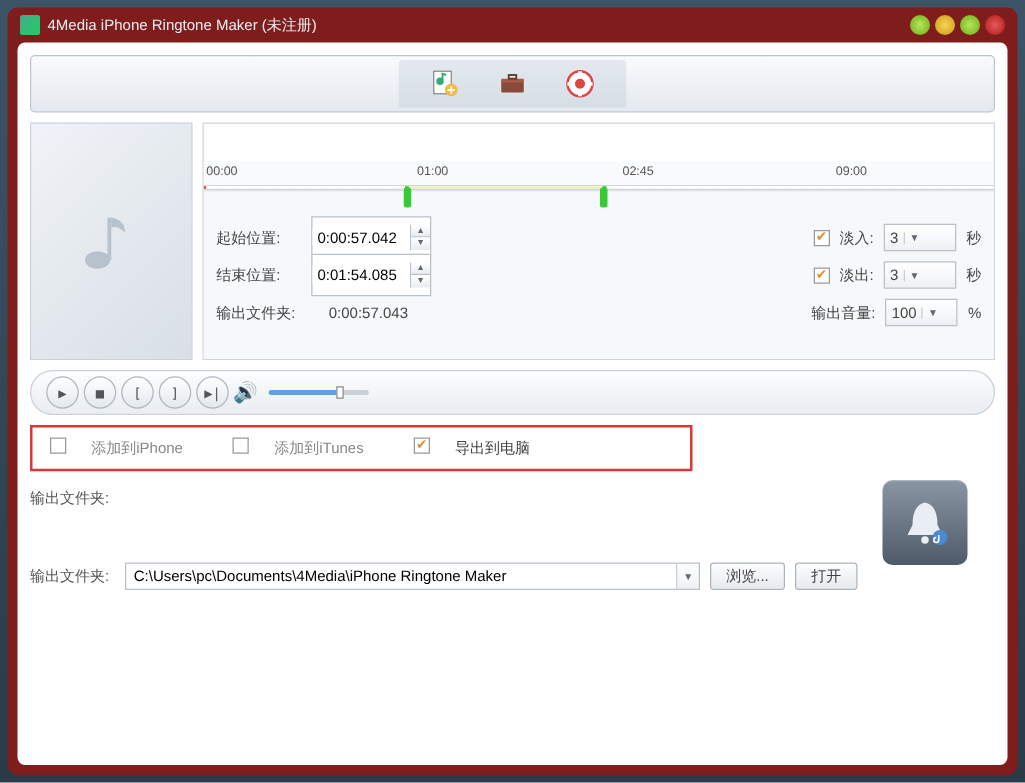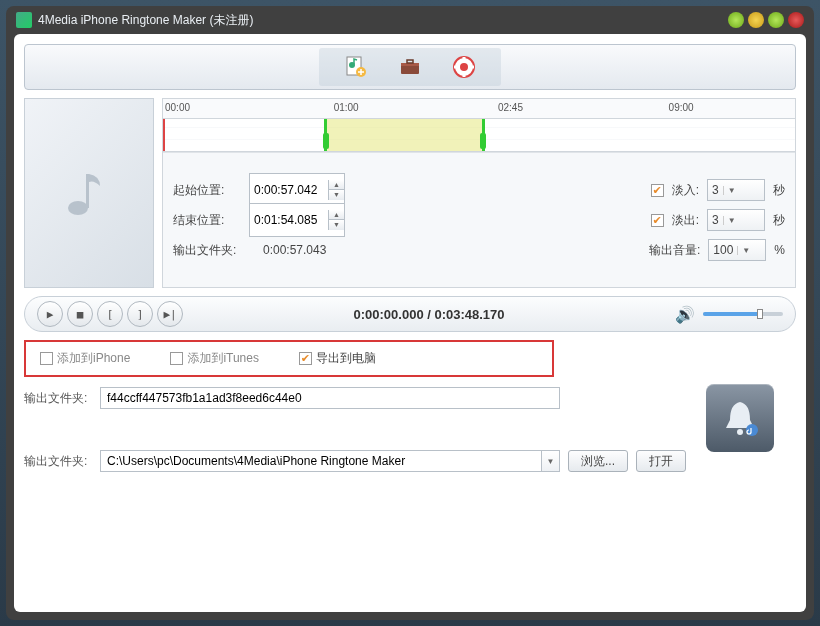--- a/index.html
+++ b/index.html
@@ -1,35 +1,35 @@
 <!DOCTYPE html>
 <html><head>
 <meta charset="utf-8">
 <style>
 * { margin: 0; padding: 0; box-sizing: border-box; font-family: "Microsoft YaHei", sans-serif; }
 body { width: 820px; height: 626px; background: linear-gradient(#3d5466, #2a3a48); overflow: hidden; }
-.window { margin: 6px; background: #404040; border-radius: 8px; height: 614px; display: flex; flex-direction: column; }
+.window { margin: 6px; background: #7f1d1d; border-radius: 8px; height: 614px; display: flex; flex-direction: column; }
 .titlebar { display: flex; align-items: center; padding: 6px 10px; height: 28px; }
 .titlebar .logo { width: 16px; height: 16px; background: linear-gradient(135deg,#4a8,#2c6); margin-right: 6px; border-radius: 2px; }
 .titlebar .title { color: #e8edf2; font-size: 12px; flex: 1; }
 .winbtns { display: flex; gap: 4px; }
 .winbtn { width: 16px; height: 16px; border-radius: 50%; cursor: pointer; display:flex;align-items:center;justify-content:center; }
 .wb-help{background:radial-gradient(#b4e85a,#6ca818)}
 .wb-min{background:radial-gradient(#f5d452,#c99a18)}
 .wb-max{background:radial-gradient(#b4e85a,#6ca818)}
 .wb-close{background:radial-gradient(#e85a5a,#a81818)}
 .content { background: #fff; margin: 0 8px 8px; border-radius: 6px; flex: 1; display: flex; flex-direction: column; padding: 10px; gap: 8px; }
 .toolbar { background: linear-gradient(#f9fafc,#e4e9ef); border: 1px solid #bcc5cf; border-radius: 4px; height: 46px; display: flex; justify-content: center; align-items: center; }
 .tbgroup { display: flex; gap: 28px; background: rgba(180,195,210,0.3); padding: 6px 24px; border-radius: 3px; }
 .tbicon { width: 26px; height: 26px; display:flex;align-items:center;justify-content:center; cursor:pointer; }
 .main-area { display: flex; gap: 8px; }
 .preview { width: 130px; height: 190px; background: linear-gradient(135deg,#f0f3f7,#d8dfe6); border: 1px solid #c8d0d8; display:flex;align-items:center;justify-content:center; }
 .note-icon { color:#b4bec8; }
 .timeline-panel { flex: 1; border: 1px solid #d0d6dc; display:flex;flex-direction:column; }
-.ruler { height: 20px; background:#f9fafc; border-bottom:1px solid #d0d6dc; position:relative; font-size:10px; color:#555; }
+.ruler { height: 20px; background:#f9fafc; border-bottom:1px solid #d0d6dc; position:relative; font-size:10px; color:#555;margin-top:30px; }
 .ruler span { position:absolute; top:3px; }
 .waveform { flex:1; position:relative; background:repeating-linear-gradient(0deg,#fff,#fff 11px,#f0f2f5 12px),repeating-linear-gradient(90deg,#fff,#fff 11px,#f0f2f5 12px); border-bottom:1px solid #d0d6dc; }
 .playhead { position:absolute; left:0; top:0; bottom:0; width:2px; background:#d44; }
 .selection { position:absolute; top:0; bottom:0; background:rgba(230,232,128,0.55); border-left:3px solid #3c3; border-right:3px solid #3c3; }
 .sel-handle { position:absolute; top:45%; width:6px; height:16px; background:#3c3; border-radius:2px; }
 .params { background:#f6f8fa; padding: 22px 10px; border-top:1px solid #e0e4e8; }
 .param-row { display:flex; align-items:center; font-size:12px; color:#444; height:30px; gap:6px; }
 .param-row .lbl { width:70px; }
 .spinner { display:flex; align-items:center; border:1px solid #b8c0c8; background:#fff; height:34px; }
 .spinner input { border:none; width:78px; padding:0 4px; font-size:12px; outline:none; }
@@ -42,21 +42,21 @@
 .combo .arr { font-size:8px; color:#666; border-left:1px solid #ccc; padding-left:4px; }
 .param-right { flex:1; display:flex; justify-content:flex-end; gap:8px; align-items:center; }
 .transport { border:1px solid #c8d0d8; border-radius:18px; background:linear-gradient(#fcfdfe,#e9edf1); height:36px; display:flex; align-items:center; padding:0 12px; gap:4px; }
 .tbtn { width:26px; height:26px; border:1px solid #b0b8c0; border-radius:50%; background:linear-gradient(#fff,#e4e8ec); display:flex; align-items:center; justify-content:center; font-size:11px; color:#555; cursor:pointer; font-family:monospace; }
 .time-disp { flex:1; text-align:center; font-size:13px; font-weight:bold; color:#333; }
 .vol { display:flex; align-items:center; gap:8px; }
 .vol-slider { width:80px; height:4px; background:#c8d0d8; position:relative; border-radius:2px; }
 .vol-fill { position:absolute; left:0; top:0; bottom:0; width:70%; background:#5aa3e8; border-radius:2px; }
 .vol-thumb { position:absolute; top:-3px; left:68%; width:6px; height:10px; background:#fff; border:1px solid #888; }
 .export-area { border:2px solid #d83838; padding:8px 14px; display:flex; gap:40px; font-size:12px; color:#888; width:530px; }
-.export-chk { display:flex; align-items:center; gap:4px; cursor:pointer; }
+.export-chk { display:flex; align-items:flex-start; gap:20px; cursor:pointer; }
 .output-row { display:flex; align-items:center; gap:8px; font-size:12px; color:#555; height:26px;margin-top:37px; }
 .output-row .olbl { width:68px; }
 .output-row input { flex:0 0 460px; border:1px solid #b8c0c8; height:22px; padding:0 6px; font-size:12px; background:#fff; }
 .btn { border:1px solid #aab2ba; background:linear-gradient(#fdfdfe,#e6eaee); height:22px; padding:0 12px; font-size:12px; border-radius:3px; cursor:pointer; display:inline-flex; align-items:center; color:#444; }
 .big-ring { position:absolute; right:22px; bottom:22px; width:68px; height:68px; background:linear-gradient(#8a96a4,#4d5a68); border-radius:8px; display:flex; align-items:center; justify-content:center; cursor:pointer; box-shadow:inset 0 1px 0 rgba(255,255,255,0.3); }
 .bottom-rows { position:relative; }
 </style>
 </head>
 <body>
 
@@ -178,21 +178,20 @@
         </div>
       </div>
     </div>
 
     <div class="transport">
       <div class="tbtn">▶</div>
       <div class="tbtn">■</div>
       <div class="tbtn">[</div>
       <div class="tbtn">]</div>
       <div class="tbtn">▶|</div>
-      <div class="time-disp">0:00:00.000 / 0:03:48.170</div>
       <div class="vol">
         <span style="color:#666">🔊</span>
         <div class="vol-slider">
             <div class="vol-fill"></div>
             <div class="vol-thumb"></div>
           </div>
       </div>
     </div>
 
     <div class="bottom-rows">
@@ -206,21 +205,20 @@
             <span>添加到iTunes</span>
           </div>
         <div class="export-chk" style="color:#444">
             <span class="chk on">✔</span>
             <span>导出到电脑</span>
           </div>
       </div>
 
       <div class="output-row" style="margin-top:8px">
         <span class="olbl">输出文件夹:</span>
-        <input value="f44ccff447573fb1a1ad3f8eed6c44e0" style="">
       </div>
       <div class="output-row">
         <span class="olbl">输出文件夹:</span>
         <div style="flex:0 0 460px;display:flex">
             <input style="flex: 1 1 0%;" value="C:\Users\pc\Documents\4Media\iPhone Ringtone Maker">
             <div class="combo" style="border-left:none;width:18px;padding:0;justify-content:center">
               <span class="arr" style="border:none;padding:0">▼</span>
             </div>
           </div>
         <div class="btn">浏览...</div>

